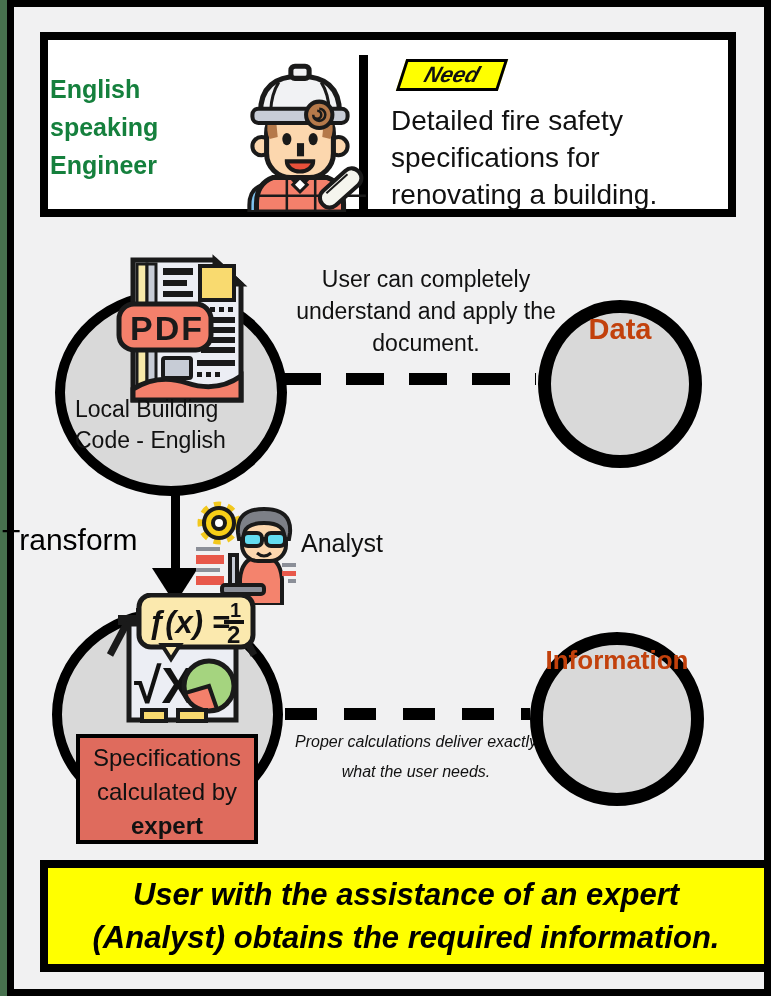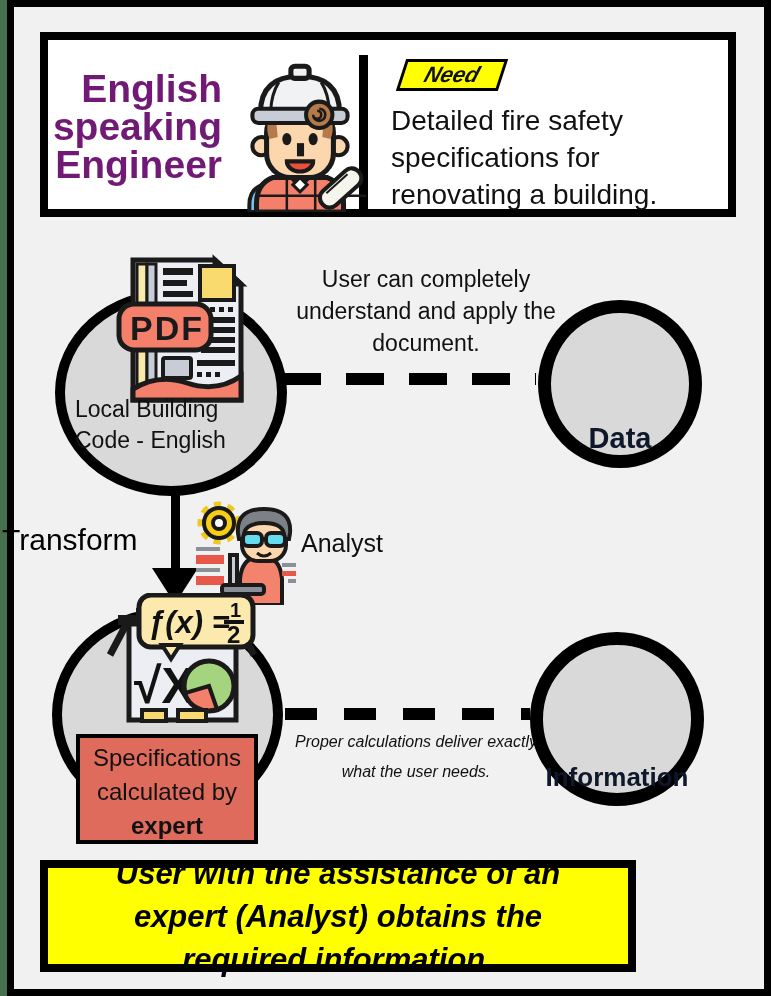--- a/index.html
+++ b/index.html
@@ -4,50 +4,50 @@
 <style>
   * { margin:0; padding:0; box-sizing:border-box; }
   html,body { width:771px; height:996px; }
   body { font-family:"Liberation Sans", sans-serif; background:#f1f1f2; position:relative; overflow:hidden; }
   .edge-strip { position:absolute; left:0; top:0; width:7px; height:996px; background:#47714e; }
   .frame { position:absolute; left:7px; top:0; right:0; bottom:0; border:7px solid #000; }
   .abs { position:absolute; }
 
   
   .header-box { left:40px; top:32px; width:696px; height:185px; background:#fff; border:8px solid #000; z-index:2; }
-  .header-title { left:50px; top:62px; width:172px; text-align:right; font-weight:bold; font-size:39px; line-height:38px; color:#701a75; }
+  .header-title { left:50px; top:62px; width:172px; text-align:left; font-weight:bold; font-size:25px; line-height:38px; color:#15803d; }
   .divider { left:351px; top:47px; width:9px; height:156px; background:#000; }
   .need-badge { left:393px; top:51px; width:102px; height:32px; background:#ffff00; border:3px solid #000; transform:skewX(-18deg); display:flex; align-items:center; justify-content:center; font-weight:bold; font-style:italic; font-size:22px; color:#111; }
   .need-text { left:383px; top:87px; width:346px; font-size:28px; line-height:37px; color:#111;margin-top:7px; }
 
   
   .node-circle { border-radius:50%; background:#d9d9d9; border:10px solid #000; z-index:1; }
   .pdf-circle { left:55px; top:289px; width:232px; height:207px; }
   .math-circle { left:52px; top:608px; width:231px; height:213px; }
-  .term-circle { border-radius:50%; background:#d9d9d9; border:13px solid #000; display:flex; align-items:flex-end; justify-content:center; color:#0f172a; z-index:1; }
+  .term-circle { border-radius:50%; background:#d9d9d9; border:13px solid #000; display:flex; align-items:flex-start; justify-content:center; color:#c2410c; z-index:1; }
   .data-circle { left:538px; top:300px; width:164px; height:168px; font-weight:bold; font-size:29px; }
   .info-circle { left:530px; top:632px; width:174px; height:174px; font-weight:bold; font-size:26px; }
 
   .pdf-label { left:75px; top:394px; width:192px; text-align:left; font-size:23px; line-height:31px; color:#111; z-index:3; }
 
   .dash-line { height:12px; z-index:1; }
   .dash1 { left:283px; top:373px; width:253px; background:repeating-linear-gradient(to right,#000 0 38px,transparent 38px 63px); }
   .dash2 { left:285px; top:708px; width:245px; background:repeating-linear-gradient(to right,#000 0 32px,transparent 32px 59px); }
 
   .annotation { text-align:center; color:#111; }
   .annotation1 { left:292px; top:263px; width:268px; font-size:23px; line-height:32px; }
   .annotation2 { left:287px; top:727px; width:258px; font-size:16px; line-height:30px; font-style:italic; }
 
   .transform-label { left:2px; top:523px; font-weight:normal; font-size:30px; color:#000000; }
   .analyst-label { left:301px; top:529px; font-size:25px; color:#111; }
 
   .result-box { left:76px; top:721px; width:182px; height:110px; background:#df6b5d; border:4px solid #000; z-index:4; text-align:center; font-size:24px; line-height:34px; color:#111; padding-top:3px;margin-top:13px; }
   .result-box .bold-line { font-weight:bold; }
 
-  .footer-box { left:40px; top:860px; width:596px; height:112px; background:#ffff00; border:8px solid #000; display:flex; align-items:center; justify-content:center; text-align:center; font-weight:bold; font-style:italic; font-size:31px; line-height:43px; color:#000; padding:0 26px; z-index:2; }
+  .footer-box { left:40px; top:860px; width:732px; height:112px; background:#ffff00; border:8px solid #000; display:flex; align-items:center; justify-content:center; text-align:center; font-weight:bold; font-style:italic; font-size:31px; line-height:43px; color:#000; padding:0 26px; z-index:2; }
 
   .icon-layer { z-index:3; }
   svg text { font-family:"Liberation Sans", sans-serif; }
 </style>
 </head>
 <body>
 
 <div class="edge-strip abs"></div>
 <div class="frame abs"></div>
 

